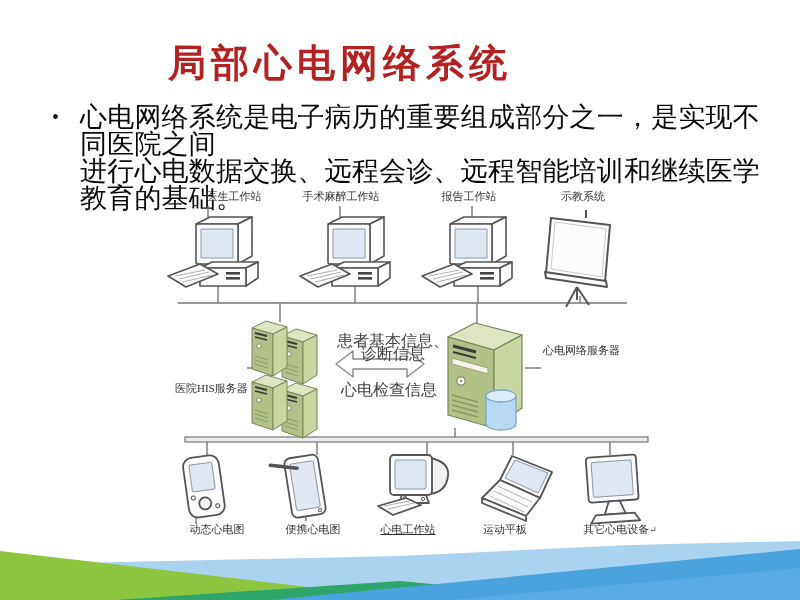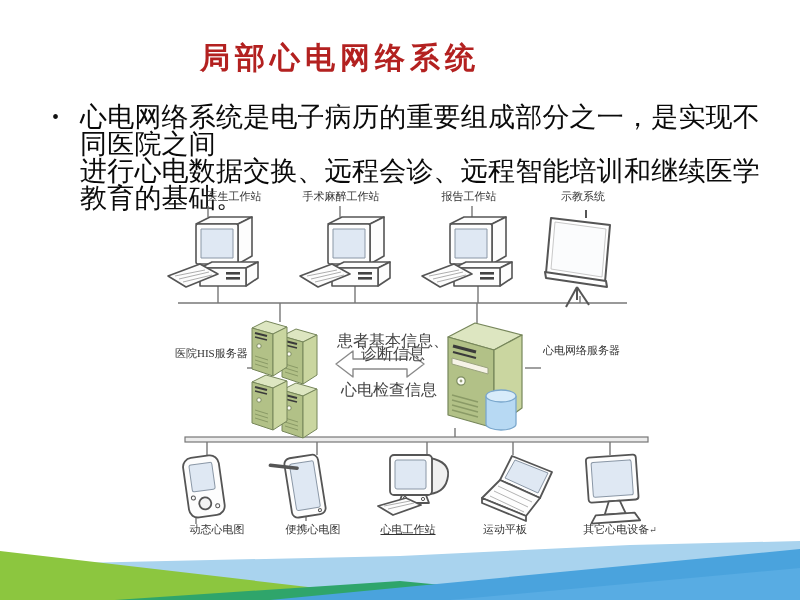--- a/index.html
+++ b/index.html
@@ -1,19 +1,19 @@
 <!DOCTYPE html>
 <html><head>
 <meta charset="utf-8">
 <style>
   html,body{margin:0;padding:0;background:#888;}
   .slide{position:relative;width:800px;height:600px;background:#ffffff;overflow:hidden;
          font-family:"Liberation Serif","DejaVu Serif",serif;}
   .title{position:absolute;top:38px;left:0;width:680px;text-align:center;
-         font-size:30px;font-weight:bold;letter-spacing:5px;color:#b32120;}
+         font-size:38px;font-weight:bold;letter-spacing:5px;color:#b32120;}
   .bullet-marker{position:absolute;left:52px;top:106px;font-size:20px;color:#111;}
   .bullet-text{position:absolute;left:80px;top:104px;width:700px;font-size:27px;
                line-height:27px;color:#0a0a0a;letter-spacing:0.2px;}
   .lbl{position:absolute;font-size:11px;color:#333;white-space:nowrap;
        font-family:"Liberation Serif","DejaVu Serif",serif;}
   .lbl.center{transform:translateX(-50%);}
   .lbl.small{font-size:16px;color:#444;}
   .ret{font-size:9px;color:#555;}
   .diagram-svg{position:absolute;left:150px;top:200px;}
   .footer-svg{position:absolute;left:0;top:538px;}
@@ -180,21 +180,21 @@
       <polygon points="22,47 33,47 38,60 17,60"></polygon>
       <polygon points="8,60 47,60 52,68 3,68"></polygon>
     </g>
   </svg>
 
   <div class="lbl center" style="left:206px;top:189px;margin-left:28px;">医生工作站</div>
   <div class="lbl center" style="left:341px;top:189px;">手术麻醉工作站</div>
   <div class="lbl center" style="left:469px;top:189px;">报告工作站</div>
   <div class="lbl center" style="left:583px;top:189px;text-align:center;">示教系统</div>
 
-  <div class="lbl" style="left:175px;top:346px;">医院HIS服务器</div>
+  <div class="lbl" style="left:175px;top:381px;">医院HIS服务器</div>
   <div class="lbl" style="left:543px;top:343px;">心电网络服务器</div>
 
   <div class="lbl small center" style="left:393px;top:331px;">患者基本信息、</div>
   <div class="lbl small center" style="left:393px;top:344px;">诊断信息</div>
   <div class="lbl small center" style="left:389px;top:380px;">心电检查信息</div>
 
   <div class="lbl center" style="left:217px;top:522px;">动态心电图</div>
   <div class="lbl center" style="left:313px;top:522px;">便携心电图</div>
   <div class="lbl center" style="left:408px;top:522px;text-decoration:underline;">心电工作站</div>
   <div class="lbl center" style="left:505px;top:522px;">运动平板</div>

